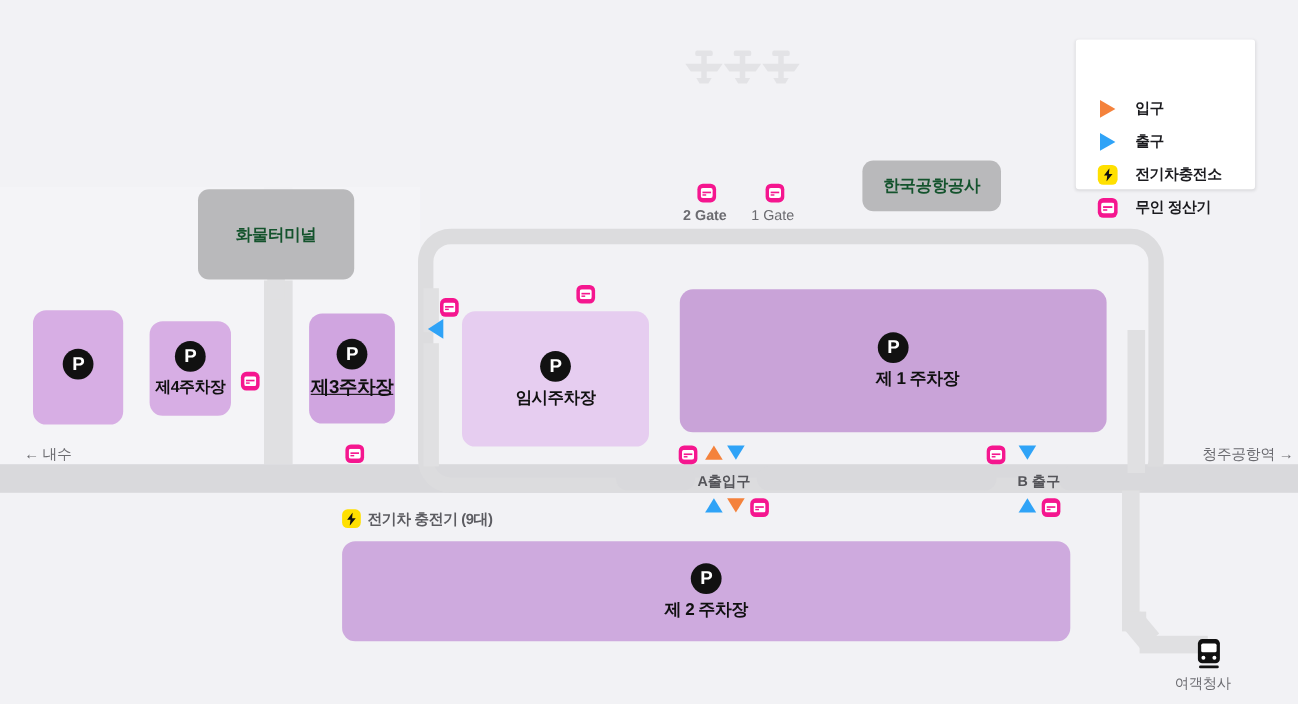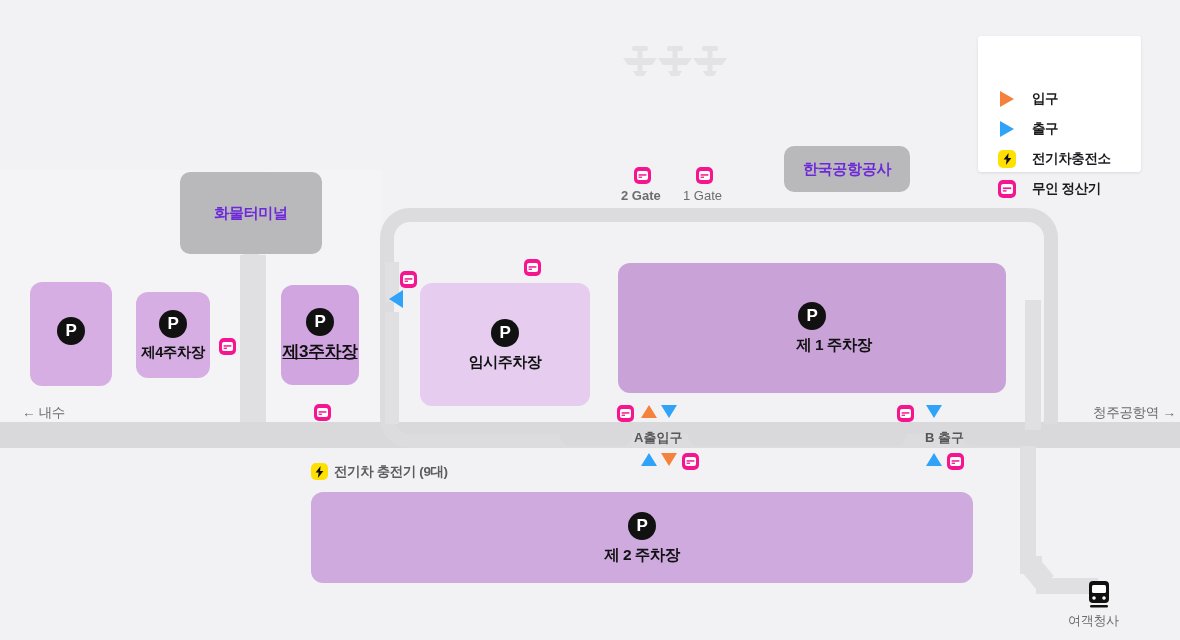--- a/index.html
+++ b/index.html
@@ -24,21 +24,21 @@
     border-radius:30px;
     box-sizing:border-box;
     background:transparent;
   }
 
   
   .bldg{
     position:absolute;
     background:#b9b9bb;
     border-radius:10px;
-    color:#6d28d9;
+    color:#14532d;
     font-weight:bold;
     display:flex;align-items:center;justify-content:center;
     font-size:15px;
     letter-spacing:-0.3px;
   }
 
   
   .lot{
     position:absolute;
     border-radius:12px;

